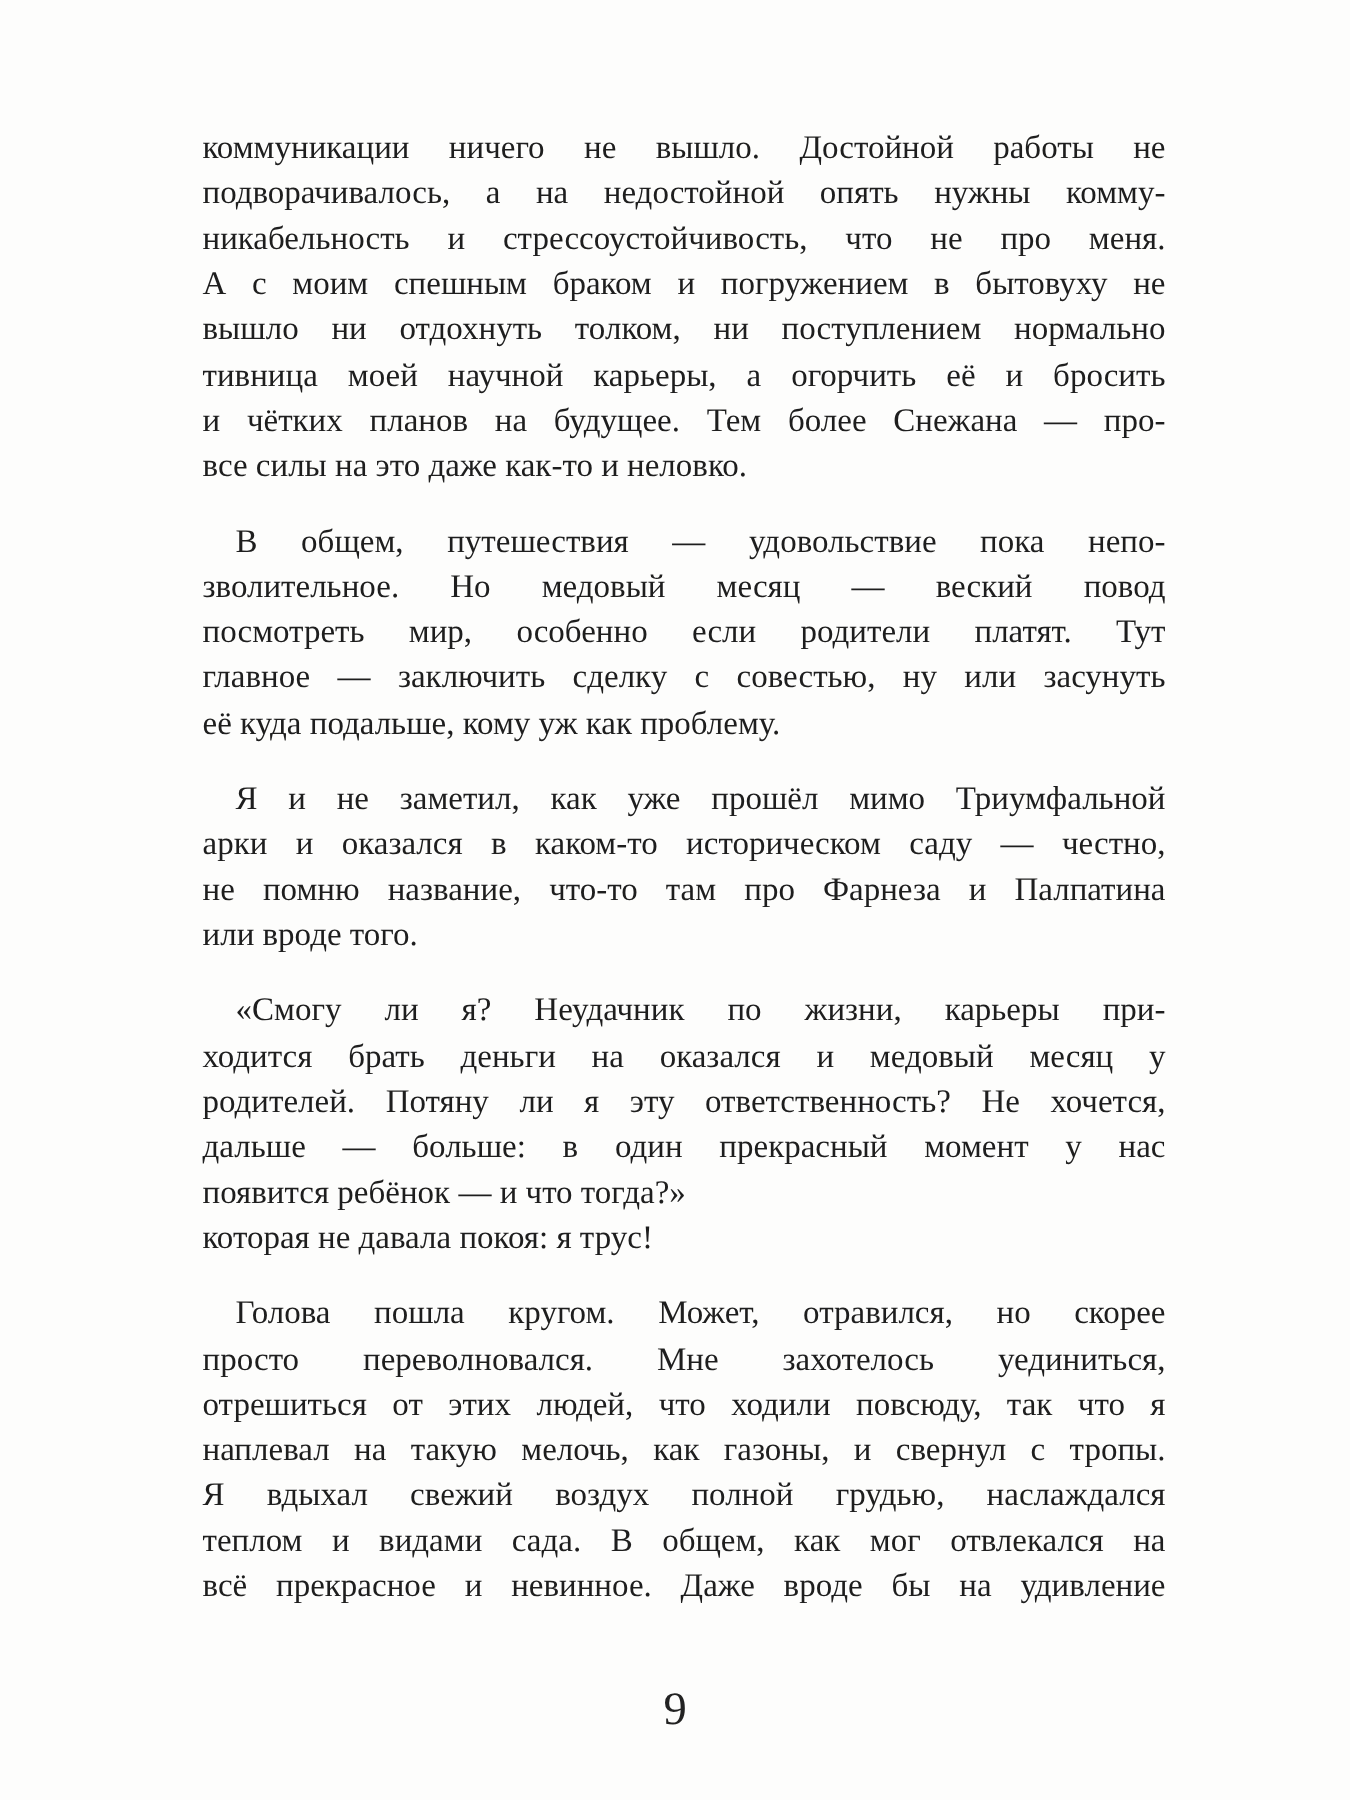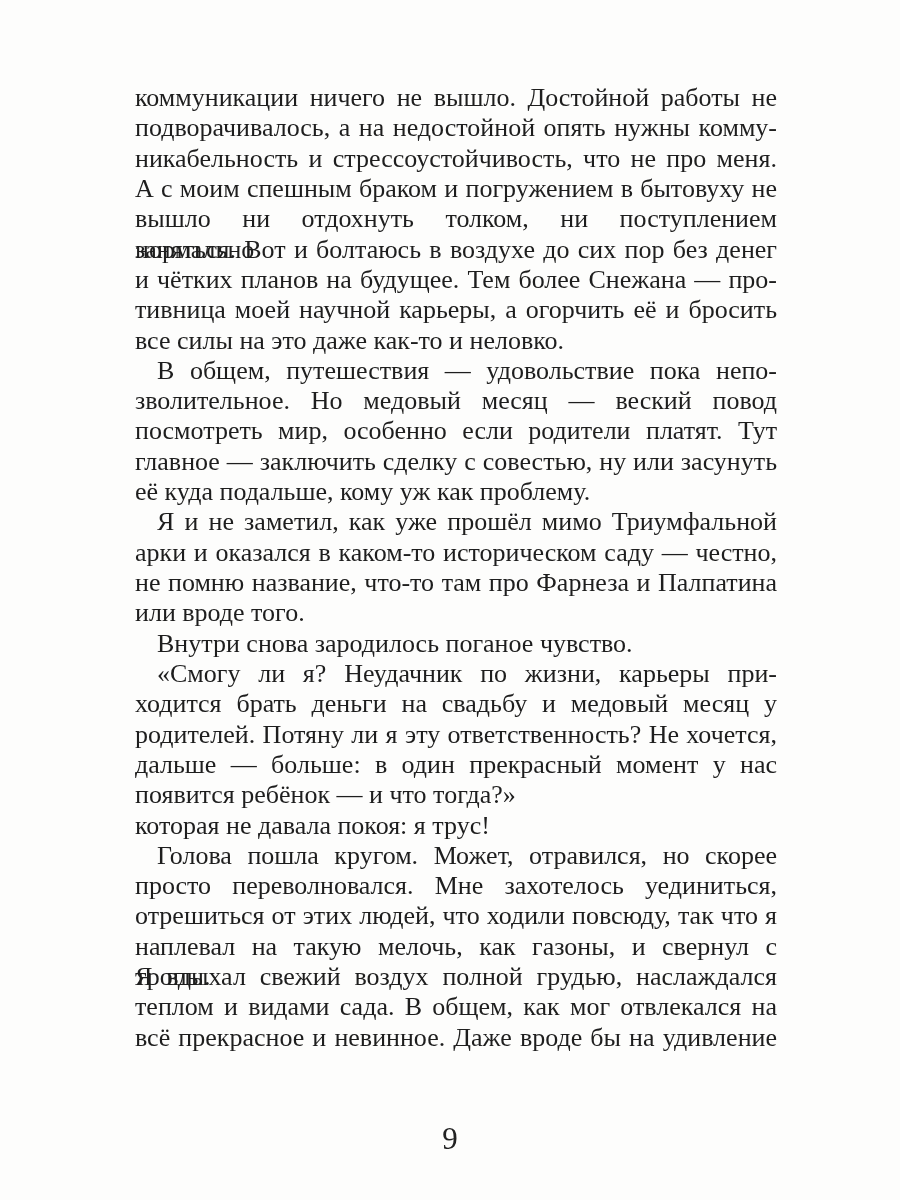--- a/index.html
+++ b/index.html
@@ -23,28 +23,29 @@
   .text-block {
     position: absolute;
     left: 135px;
     top: 83px;
     width: 642px;
     color: #1e1e1e;
   }
   .line {
     height: 30.32px;
     line-height: 30.32px;
-    font-size: 26px;
+    font-size: 22px;
     text-align: justify;
     text-align-last: justify;
     -moz-text-align-last: justify;
     letter-spacing: 0px;
   }
   .line.indent {
     padding-left: 22px;
+    margin-top: 20px;
   }
   .line.endpara {
     text-align-last: left;
     -moz-text-align-last: left;
   }
   .page-number {
     position: absolute;
     left: 0;
     top: 1122px;
     width: 900px;
@@ -57,36 +58,34 @@
 </head>
 <body>
 
 <div class="page">
   <div class="text-block">
       <div class="line">коммуникации ничего не вышло. Достойной работы не</div>
       <div class="line">подворачивалось, а на недостойной опять нужны комму-</div>
       <div class="line">никабельность и стрессоустойчивость, что не про меня.</div>
       <div class="line">А с моим спешным браком и погружением в бытовуху не</div>
       <div class="line">вышло ни отдохнуть толком, ни поступлением нормально</div>
-      <div class="line">заняться. Вот и болтаюсь в воздухе до сих пор без денег</div>
+      <div class="line">тивница моей научной карьеры, а огорчить её и бросить</div>
       <div class="line">и чётких планов на будущее. Тем более Снежана — про-</div>
-      <div class="line">тивница моей научной карьеры, а огорчить её и бросить</div>
       <div class="line endpara">все силы на это даже как-то и неловко.</div>
       <div class="line indent">В общем, путешествия — удовольствие пока непо-</div>
       <div class="line">зволительное. Но медовый месяц — веский повод</div>
       <div class="line">посмотреть мир, особенно если родители платят. Тут</div>
       <div class="line">главное — заключить сделку с совестью, ну или засунуть</div>
       <div class="line endpara">её куда подальше, кому уж как проблему.</div>
       <div class="line indent">Я и не заметил, как уже прошёл мимо Триумфальной</div>
       <div class="line">арки и оказался в каком-то историческом саду — честно,</div>
       <div class="line">не помню название, что-то там про Фарнеза и Палпатина</div>
       <div class="line endpara">или вроде того.</div>
-      <div class="line indent endpara">Внутри снова зародилось поганое чувство.</div>
       <div class="line indent">«Смогу ли я? Неудачник по жизни, карьеры при-</div>
-      <div class="line">ходится брать деньги на свадьбу и медовый месяц у</div>
+      <div class="line">ходится брать деньги на оказался и медовый месяц у</div>
       <div class="line">родителей. Потяну ли я эту ответственность? Не хочется,</div>
       <div class="line">дальше — больше: в один прекрасный момент у нас</div>
       <div class="line endpara">появится ребёнок — и что тогда?»</div>
       <div class="line endpara">которая не давала покоя: я трус!</div>
       <div class="line indent">Голова пошла кругом. Может, отравился, но скорее</div>
       <div class="line">просто переволновался. Мне захотелось уединиться,</div>
       <div class="line">отрешиться от этих людей, что ходили повсюду, так что я</div>
       <div class="line">наплевал на такую мелочь, как газоны, и свернул с тропы.</div>
       <div class="line">Я вдыхал свежий воздух полной грудью, наслаждался</div>
       <div class="line">теплом и видами сада. В общем, как мог отвлекался на</div>

